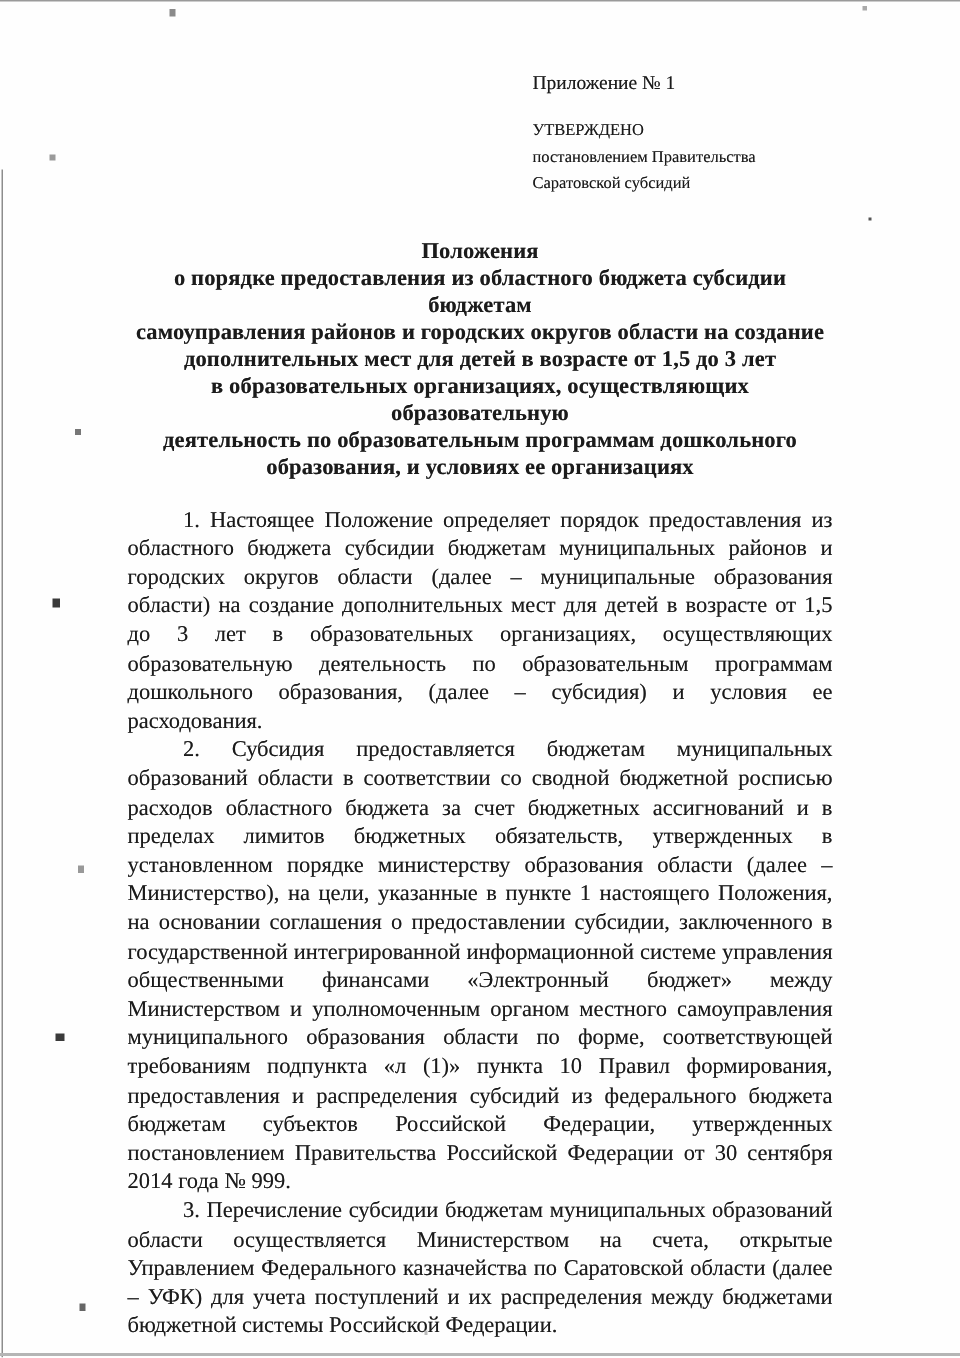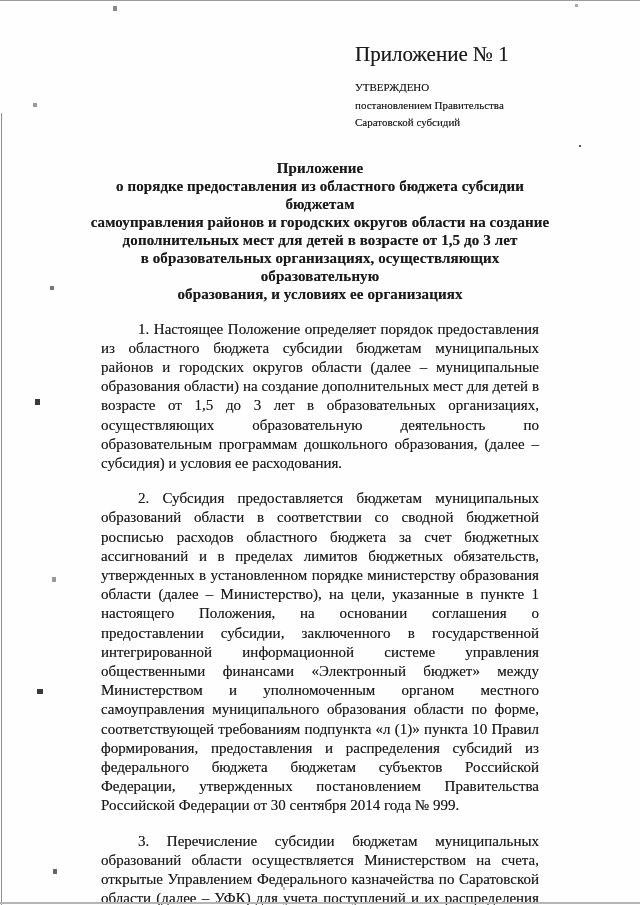--- a/index.html
+++ b/index.html
@@ -40,21 +40,21 @@
   .s4 { left: 50px;  top: 286px; width: 4px; height: 4px; background: #777; }
   .s5 { left: 35px;  top: 399px; width: 5px; height: 6px; background: #3a3a3a; }
   .s6 { left: 52px;  top: 577px; width: 4px; height: 5px; background: #999; }
   .s7 { left: 37px;  top: 689px; width: 6px; height: 5px; background: #3a3a3a; }
   .s8 { left: 53px;  top: 869px; width: 4px; height: 5px; background: #666; }
   .s9 { left: 283px; top: 887px; width: 2px; height: 3px; background: #bbb; }
   .s10{ left: 579px; top: 145px; width: 2px; height: 2px; background: #555; }
 
   .annex {
     margin-left: 270px;
-    font-size: 21px;
+    font-size: 13px;
     line-height: 19px;
   }
   .approval {
     margin-left: 270px;
     margin-top: 15px;
     font-size: 11px;
     line-height: 17.5px;
   }
   .doc-title {
     margin-top: 27px;
@@ -66,21 +66,21 @@
   }
   .doc-body {
     margin-top: 17px;
     font-size: 15px;
     line-height: 19.2px;
     text-align: justify;
     hyphens: none;
   }
   .doc-body .para {
     text-indent: 37px;
-    margin: 16px;
+    margin: 0;
   }
   .annex, .approval, .doc-title, .doc-body {
     text-shadow: 0 0 0.4px rgba(20,20,20,0.55);
   }
 </style>
 </head>
 <body>
 
 <div class="page">
 
@@ -101,25 +101,26 @@
 
   <div class="annex">Приложение № 1</div>
 
   <div class="approval" id="approval-block">
       <div class="approval-line">УТВЕРЖДЕНО</div>
       <div class="approval-line">постановлением Правительства</div>
       <div class="approval-line">Саратовской субсидий</div>
     </div>
 
   <div class="doc-title" id="title-block">
-      <div class="title-line">Приложение</div>
+      <div class="title-line">Положения</div>
       <div class="title-line">о порядке предоставления из областного бюджета субсидии бюджетам</div>
       <div class="title-line">самоуправления районов и городских округов области на создание</div>
       <div class="title-line">дополнительных мест для детей в возрасте от 1,5 до 3 лет</div>
       <div class="title-line">в образовательных организациях, осуществляющих образовательную</div>
+      <div class="title-line">деятельность по образовательным программам дошкольного</div>
       <div class="title-line">образования, и условиях ее организациях</div>
     </div>
 
   <div class="doc-body" id="body-block">
       <div class="para">1. Настоящее Положение определяет порядок предоставления из областного бюджета субсидии бюджетам муниципальных районов и городских округов области (далее – муниципальные образования области) на создание дополнительных мест для детей в возрасте от 1,5 до 3 лет в образовательных организациях, осуществляющих образовательную деятельность по образовательным программам дошкольного образования, (далее – субсидия) и условия ее расходования.</div>
       <div class="para">2. Субсидия предоставляется бюджетам муниципальных образований области в соответствии со сводной бюджетной росписью расходов областного бюджета за счет бюджетных ассигнований и в пределах лимитов бюджетных обязательств, утвержденных в установленном порядке министерству образования области (далее – Министерство), на цели, указанные в пункте 1 настоящего Положения, на основании соглашения о предоставлении субсидии, заключенного в государственной интегрированной информационной системе управления общественными финансами «Электронный бюджет» между Министерством и уполномоченным органом местного самоуправления муниципального образования области по форме, соответствующей требованиям подпункта «л (1)» пункта 10 Правил формирования, предоставления и распределения субсидий из федерального бюджета бюджетам субъектов Российской Федерации, утвержденных постановлением Правительства Российской Федерации от 30 сентября 2014 года № 999.</div>
       <div class="para">3. Перечисление субсидии бюджетам муниципальных образований области осуществляется Министерством на счета, открытые Управлением Федерального казначейства по Саратовской области (далее – УФК) для учета поступлений и их распределения между бюджетами бюджетной системы Российской Федерации.</div>
     </div>
 
 </div>

